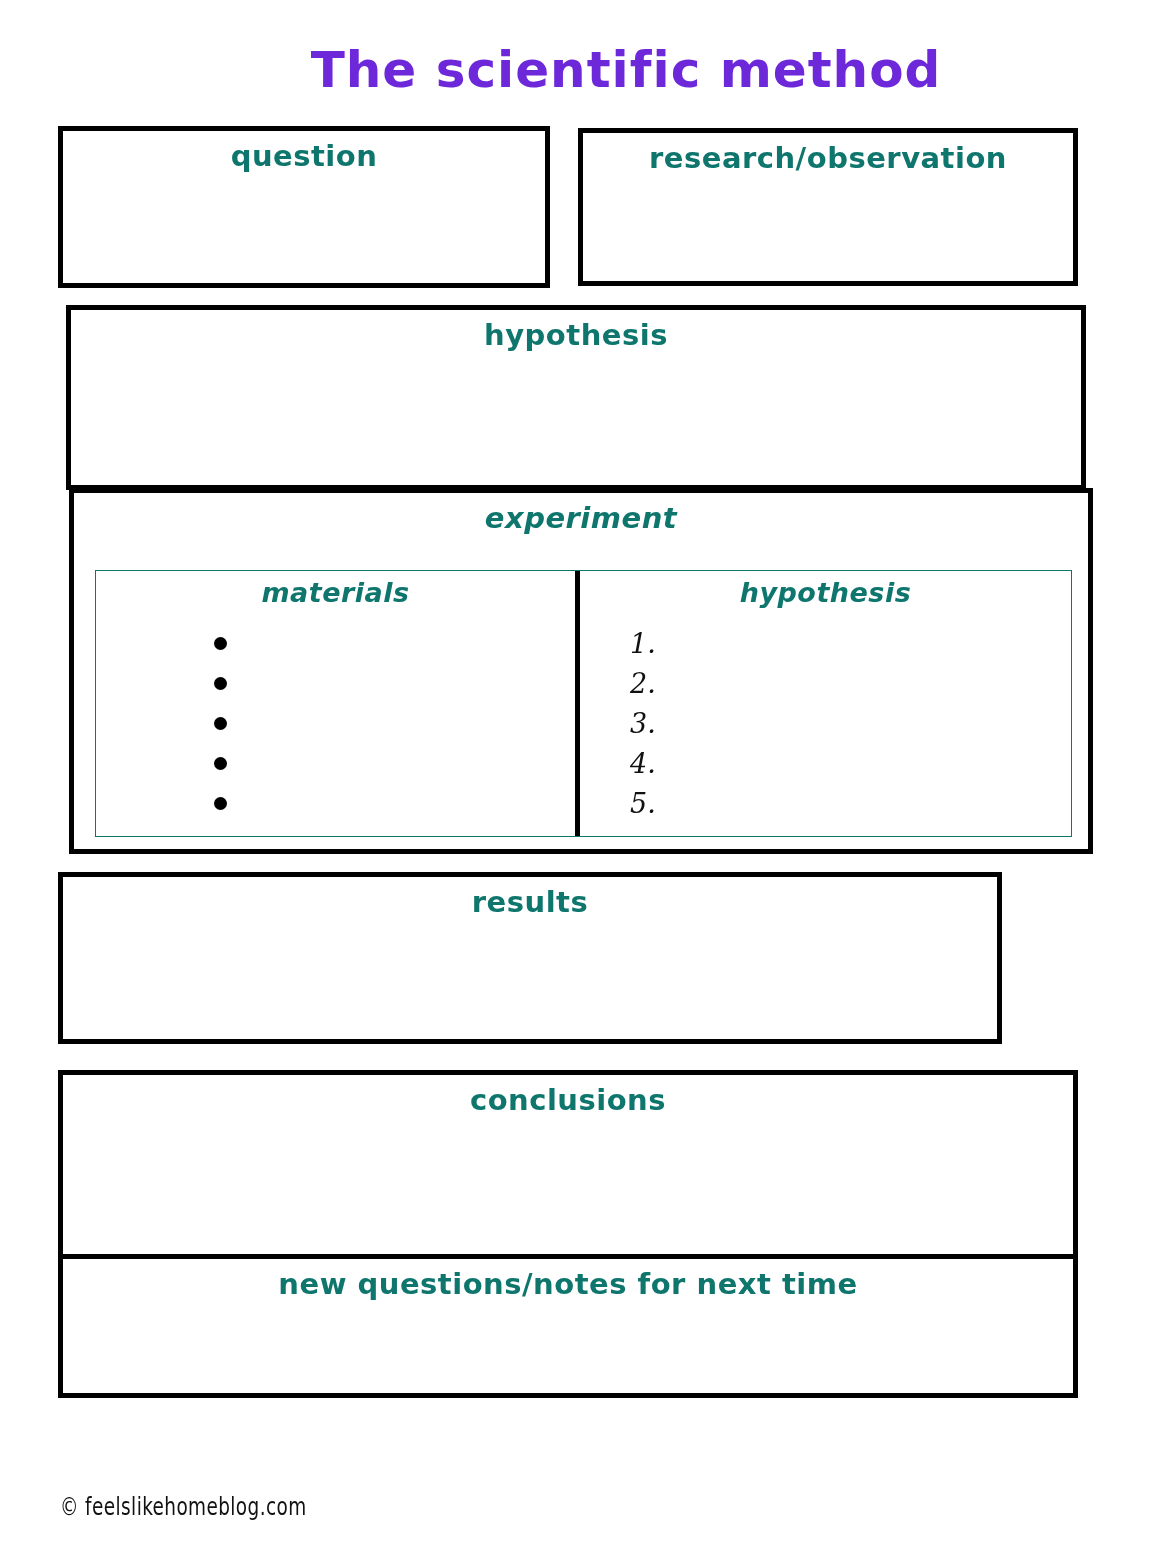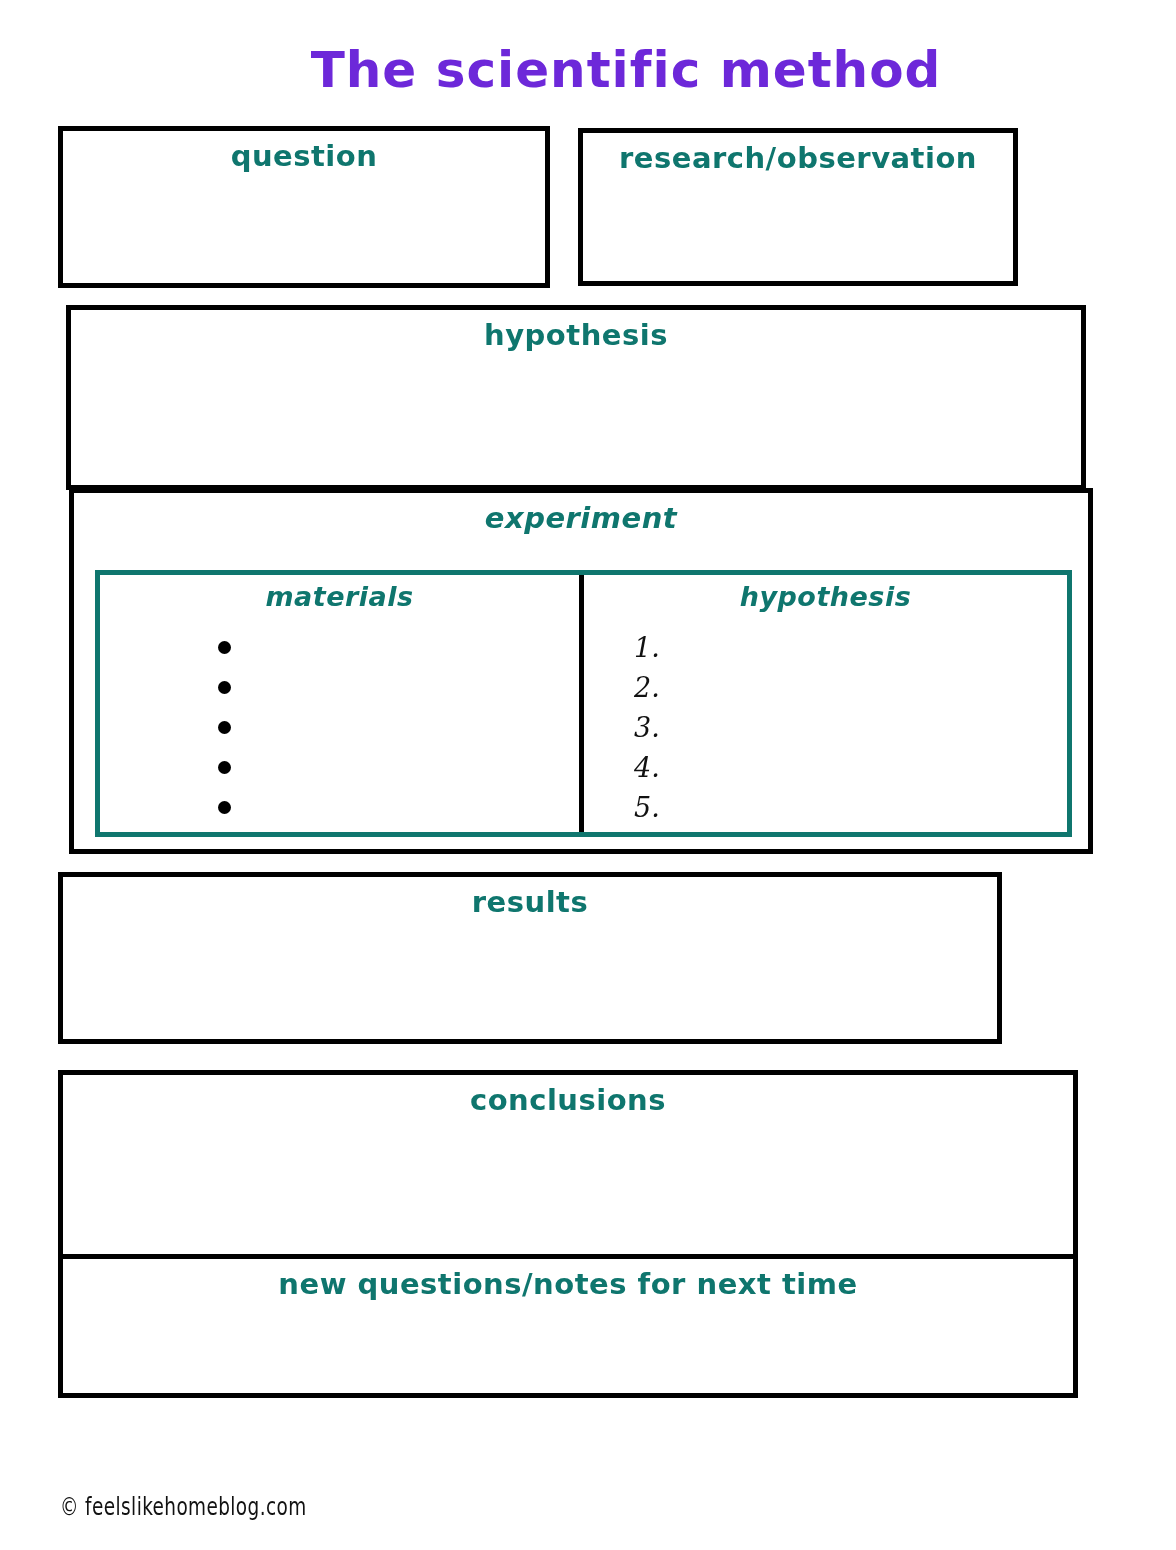--- a/index.html
+++ b/index.html
@@ -74,21 +74,21 @@
   
   #box-question {
     left: 58px;
     top: 126px;
     width: 492px;
     height: 162px;
   }
   #box-research {
     left: 578px;
     top: 128px;
-    width: 440px;
+    width: 500px;
     height: 158px;
   }
 
   
   #box-hypothesis {
     left: 66px;
     top: 305px;
     width: 1020px;
     height: 185px;
   }
@@ -103,21 +103,21 @@
   }
 
   
   #experiment-inner {
     position: absolute;
     left: 21px;
     top: 77px;
     width: 977px;
     height: 267px;
     box-sizing: border-box;
-    border: 5px solid #0f766e;
+    border: 1px solid #0f766e;
     background: #ffffff;
     display: flex;
   }
   #col-materials {
     position: relative;
     width: 484px;
     height: 100%;
     box-sizing: border-box;
     border-right: 5px solid #000000;
   }

